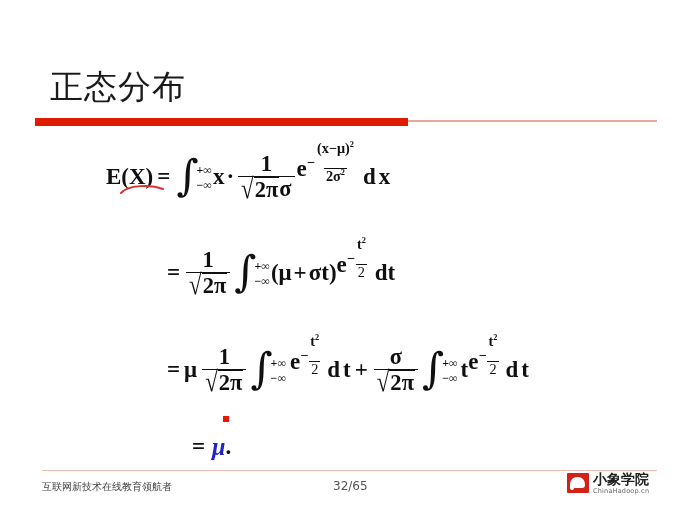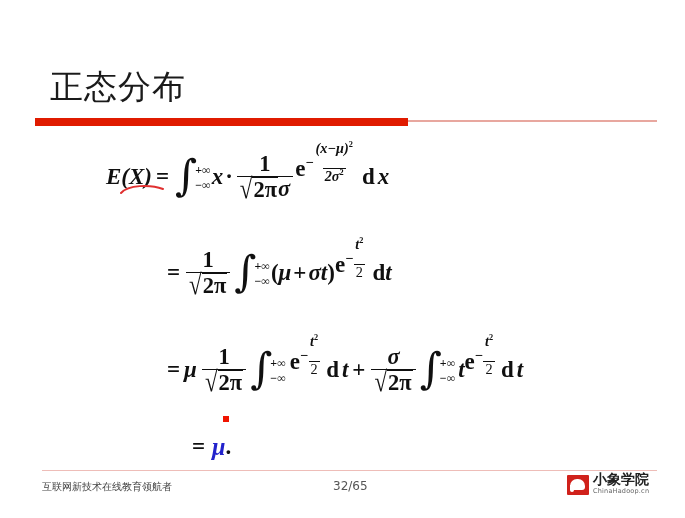--- a/index.html
+++ b/index.html
@@ -58,21 +58,21 @@
   .eq1 { left: 106px; top: 152px; font-size: 23px; }
   .eq2 { left: 163px; top: 248px; font-size: 23px; }
   .eq3 { left: 163px; top: 345px; font-size: 23px; }
   .eq4 { left: 188px; top: 432px; font-size: 23px; }
 
   .row {
     display: inline-flex;
     align-items: center;
     vertical-align: middle;
   }
-  .it { font-style: italic; font-weight: bold; }
+  .it { font-weight: bold; }
   .up { font-style: normal; font-weight: bold; }
   .op { font-weight: bold; padding: 0 4px; }
   .opn { font-weight: bold; padding: 0 2px; }
 
   
   .frac {
     display: inline-flex;
     flex-direction: column;
     align-items: center;
     vertical-align: middle;
@@ -181,21 +181,21 @@
     font-family: "DejaVu Sans", sans-serif;
     font-size: 12px;
     color: #555555;
     white-space: nowrap;
   }
   .logo {
     position: absolute;
     left: 567px;
     top: 472px;
     display: flex;
-    align-items: flex-end;
+    align-items: center;
     gap: 4px;
   }
   .logo-mark {
     position: relative;
     width: 22px;
     height: 20px;
     background: #d0211b;
     border-radius: 1px;
     overflow: hidden;
     flex: none;

